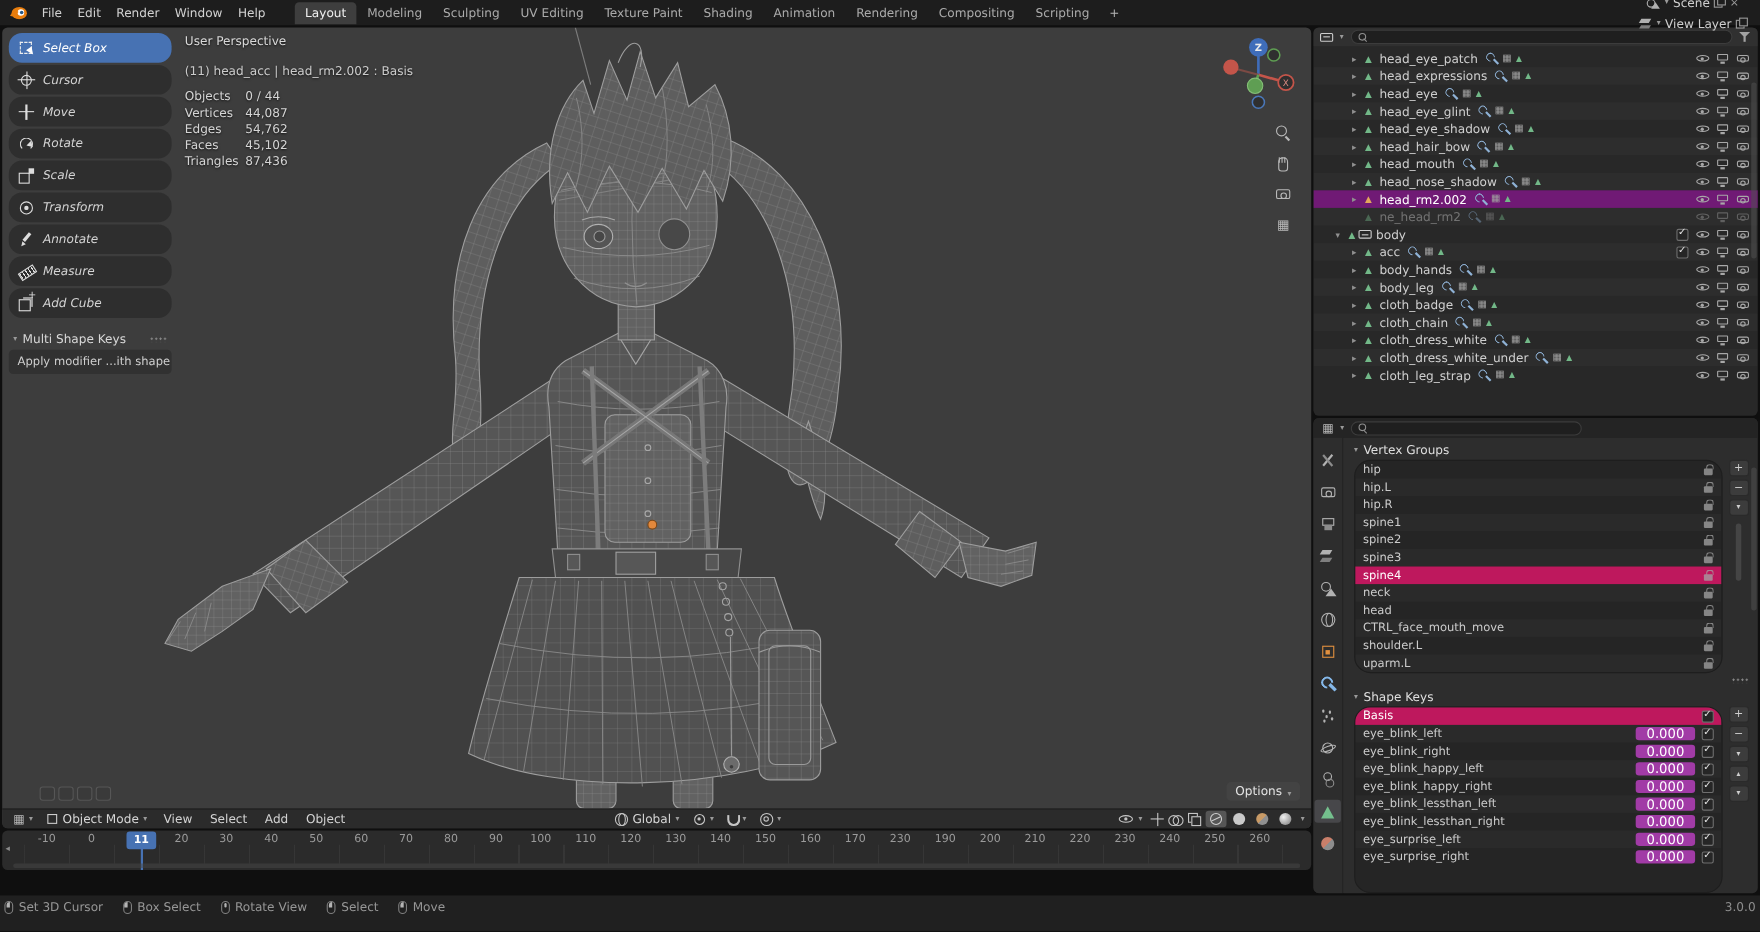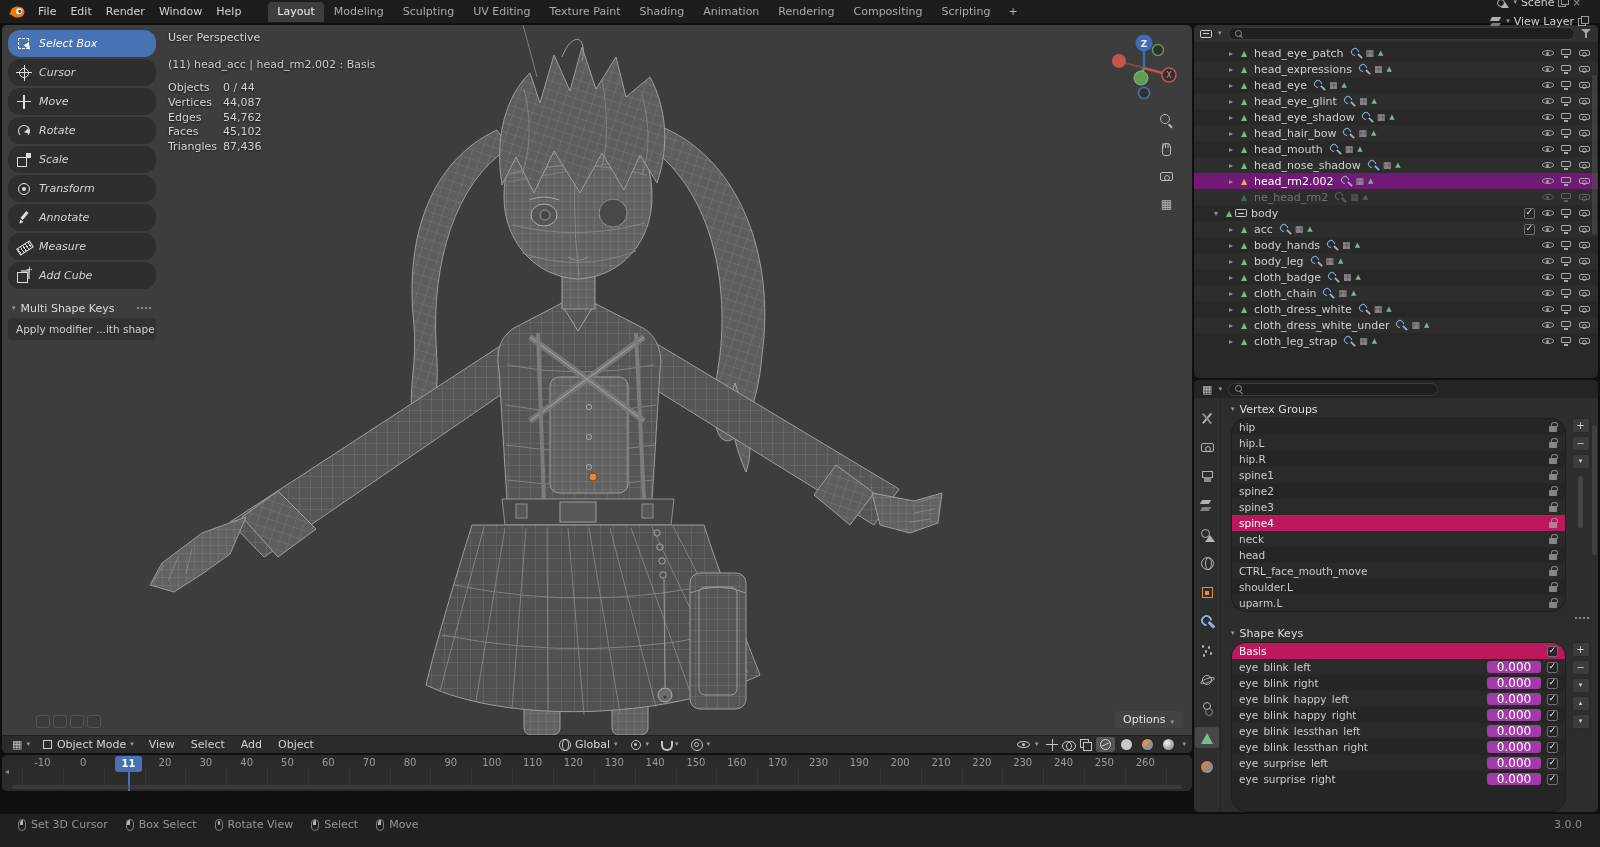--- a/index.html
+++ b/index.html
@@ -252,21 +252,21 @@
   .tr-btn { min-width:17px; padding:1px 3px; text-align:center; color:#cdcdcd; font-size:8px; letter-spacing:-1px; border-radius:3px; }
   .rec-dot { width:11px; height:11px; border:1.2px solid #b0b0b0; border-radius:50%; margin-right:6px; position:relative; }
   .rec-dot::before { content:""; position:absolute; inset:2.5px; background:#b0b0b0; border-radius:50%; }
   .num-field { background:#4a4a4a; border-radius:3px; padding:1px 9px; color:#ececec; font-size:10.5px; }
   .range-field { background:#3e3e3e; border-radius:3px; padding:1px 8px; font-size:10.5px; display:flex; gap:6px; }
   .range-field .lbl { color:#b0b0b0; }
   .range-field .val { color:#ececec; }
   #pb-right { display:flex; align-items:center; gap:6px; margin-left:12px; }
 
   
-  #statusbar { position:absolute; left:0; top:814px; width:1600px; height:33px; background:#202020; display:flex; align-items:flex-start; padding:4px 18px 0; color:#969696; }
+  #statusbar { position:absolute; left:0; top:814px; width:1600px; height:33px; background:#202020; display:flex; align-items:flex-start; padding:4px 4px 0; color:#969696; }
   .hint { display:flex; align-items:center; gap:5px; margin-right:18px; }
   .ms { width:8px; height:12px; border:1px solid #7f7f7f; border-radius:4px; position:relative; display:inline-block; }
   .ms-left::before { content:""; position:absolute; left:0.5px; top:0.5px; width:3px; height:4.5px; background:#b5b5b5; border-radius:3px 0 0 0; }
   .ms-middle::before { content:""; position:absolute; left:2.3px; top:1px; width:1.8px; height:4px; background:#b5b5b5; border-radius:1px; }
   #version { margin-left:auto; color:#8d8d8d; }
 </style>
 </head>
 <body>
 
 <div id="root">

